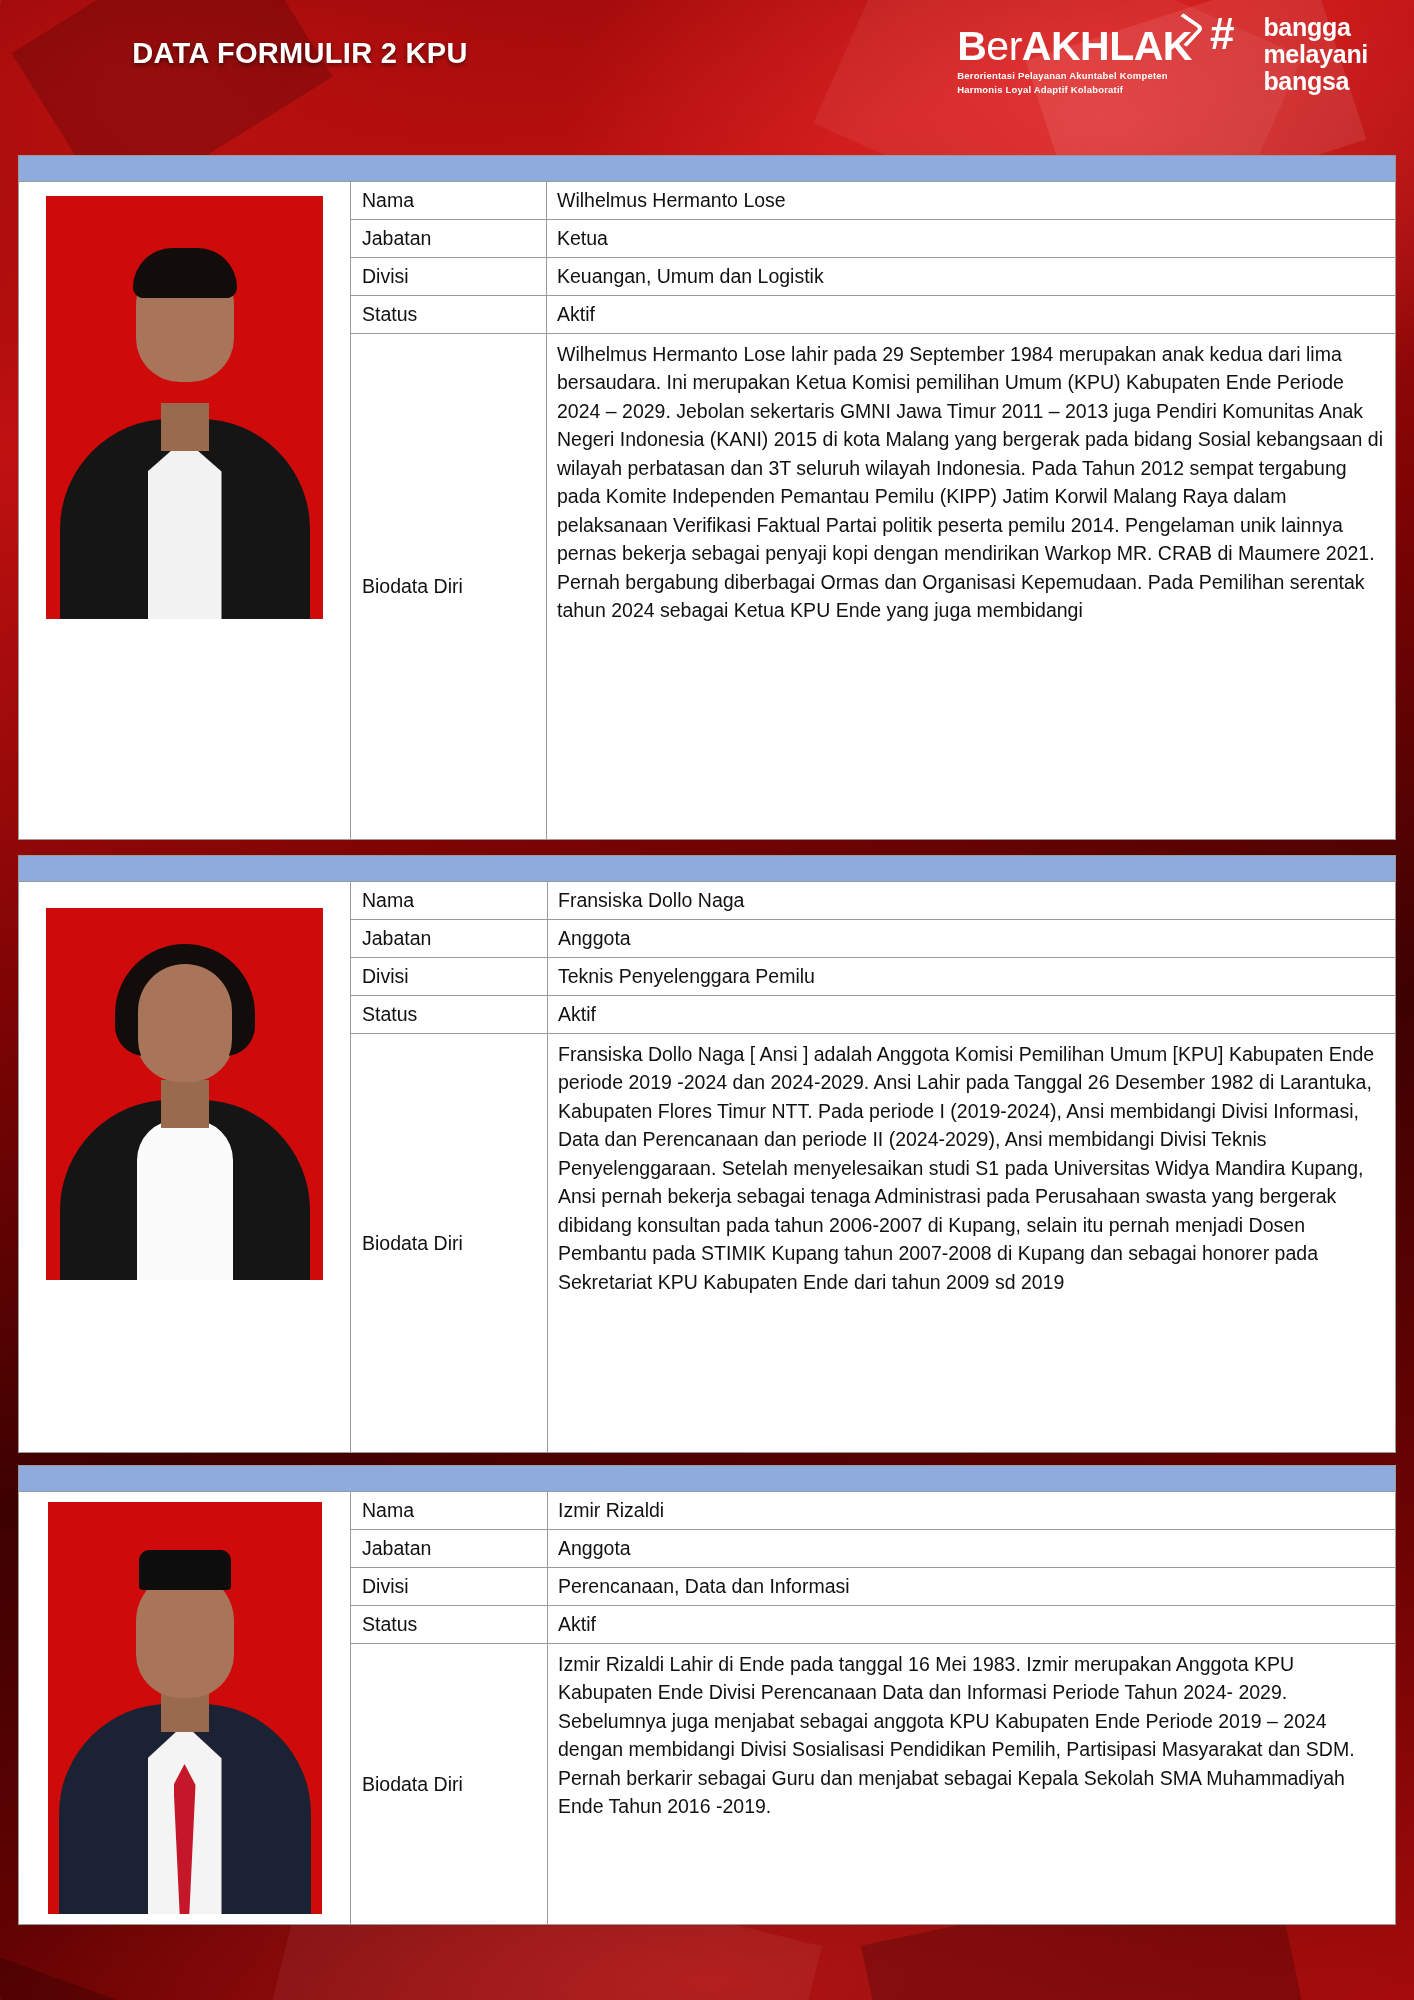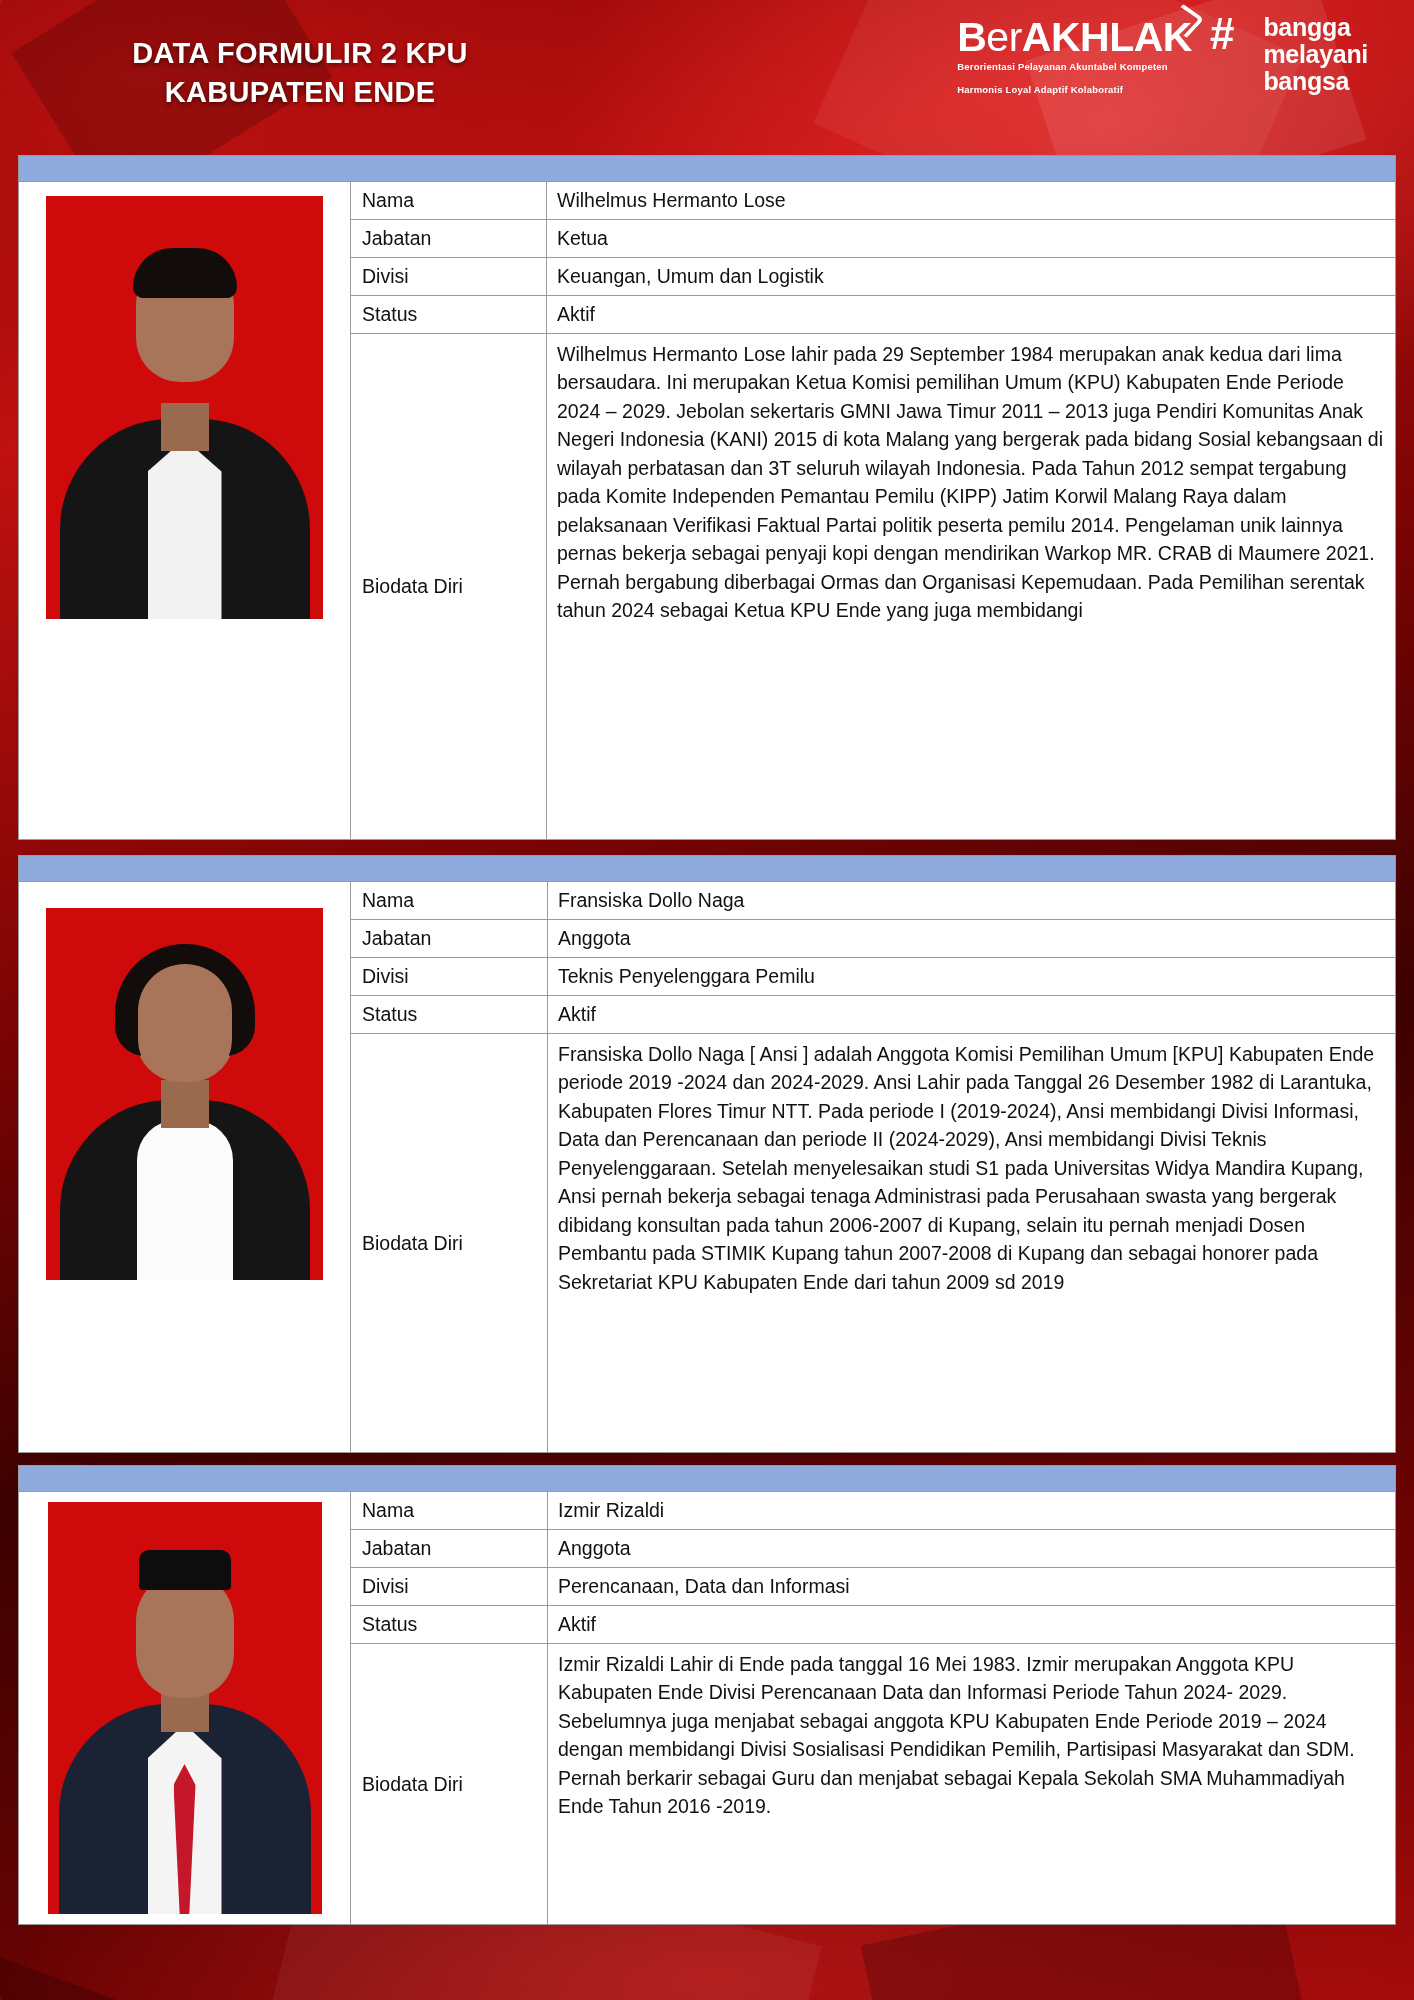--- a/index.html
+++ b/index.html
@@ -79,21 +79,21 @@
     letter-spacing: -0.5px;
     line-height: 1;
   }
   .berakhlak .big .thin { font-weight: normal; }
   .berakhlak .sub1, .berakhlak .sub2 {
     font-size: 9.5px;
     letter-spacing: .2px;
     margin-top: 3px;
     font-weight: 600;
   }
-  .berakhlak .sub2 { margin-top: 12px; }
+  .berakhlak .sub2 { margin-top: 3px; }
   .swoosh {
     position: absolute;
     right: -6px;
     top: -9px;
     width: 26px;
     height: 26px;
     border-top: 4px solid #fff;
     border-right: 4px solid #fff;
     transform: rotate(35deg) skewX(-8deg);
     border-radius: 2px 6px 2px 2px;
@@ -241,21 +241,20 @@
     <div class="facet" style="left:74%;top:10px;width:300px;height:180px;transform:rotate(-18deg);background:rgba(255,255,255,.09);"></div>
     <div class="facet" style="left:3%;top:-30px;width:260px;height:190px;transform:rotate(-32deg);background:rgba(0,0,0,.18);"></div>
     <div class="facet" style="left:20%;top:1880px;width:520px;height:220px;transform:rotate(14deg);background:rgba(255,255,255,.05);"></div>
     <div class="facet" style="left:62%;top:1900px;width:420px;height:200px;transform:rotate(-12deg);background:rgba(0,0,0,.2);"></div>
   </div>
 </div>
 
 <div class="header">
   <div class="title">
     <div>DATA FORMULIR 2 KPU</div>
-    <div>KABUPATEN ENDE</div>
   </div>
 
   <div class="logos">
     <div class="berakhlak">
       <div class="swoosh"></div>
       <div class="big"><span>B</span><span class="thin">er</span><span>AKHLAK</span></div>
       <div class="sub1">Berorientasi Pelayanan Akuntabel Kompeten</div>
       <div class="sub2">Harmonis Loyal Adaptif Kolaboratif</div>
     </div>
 

